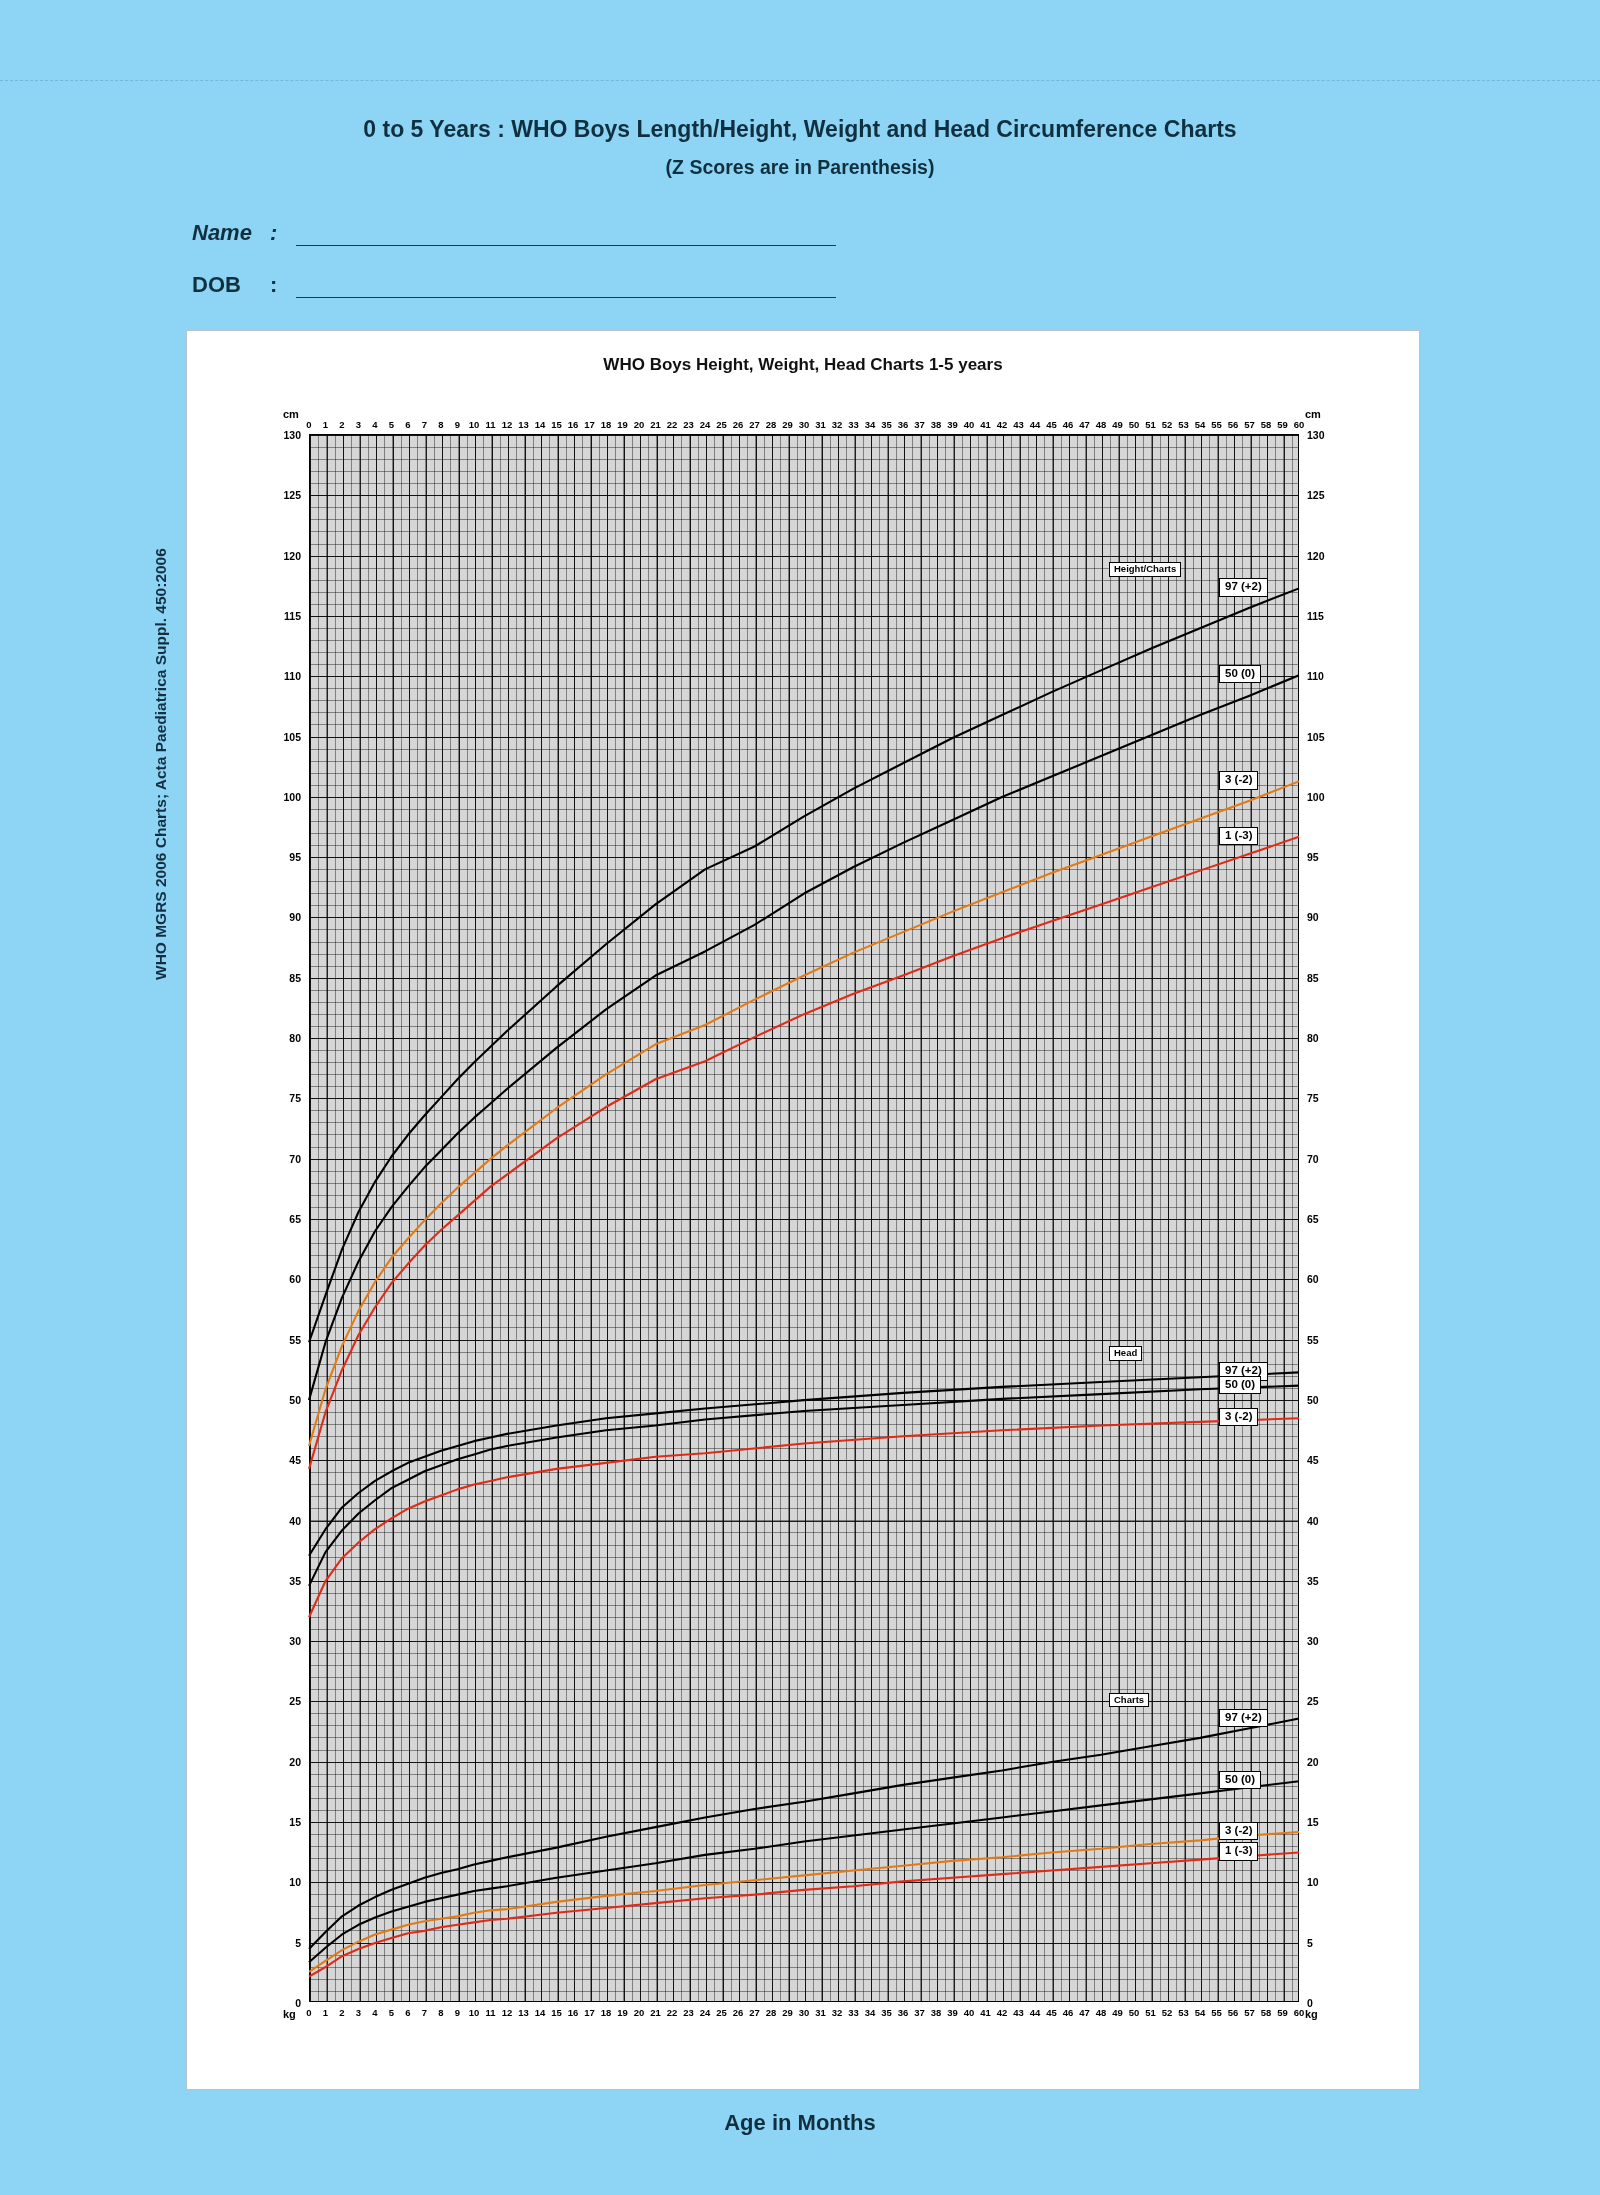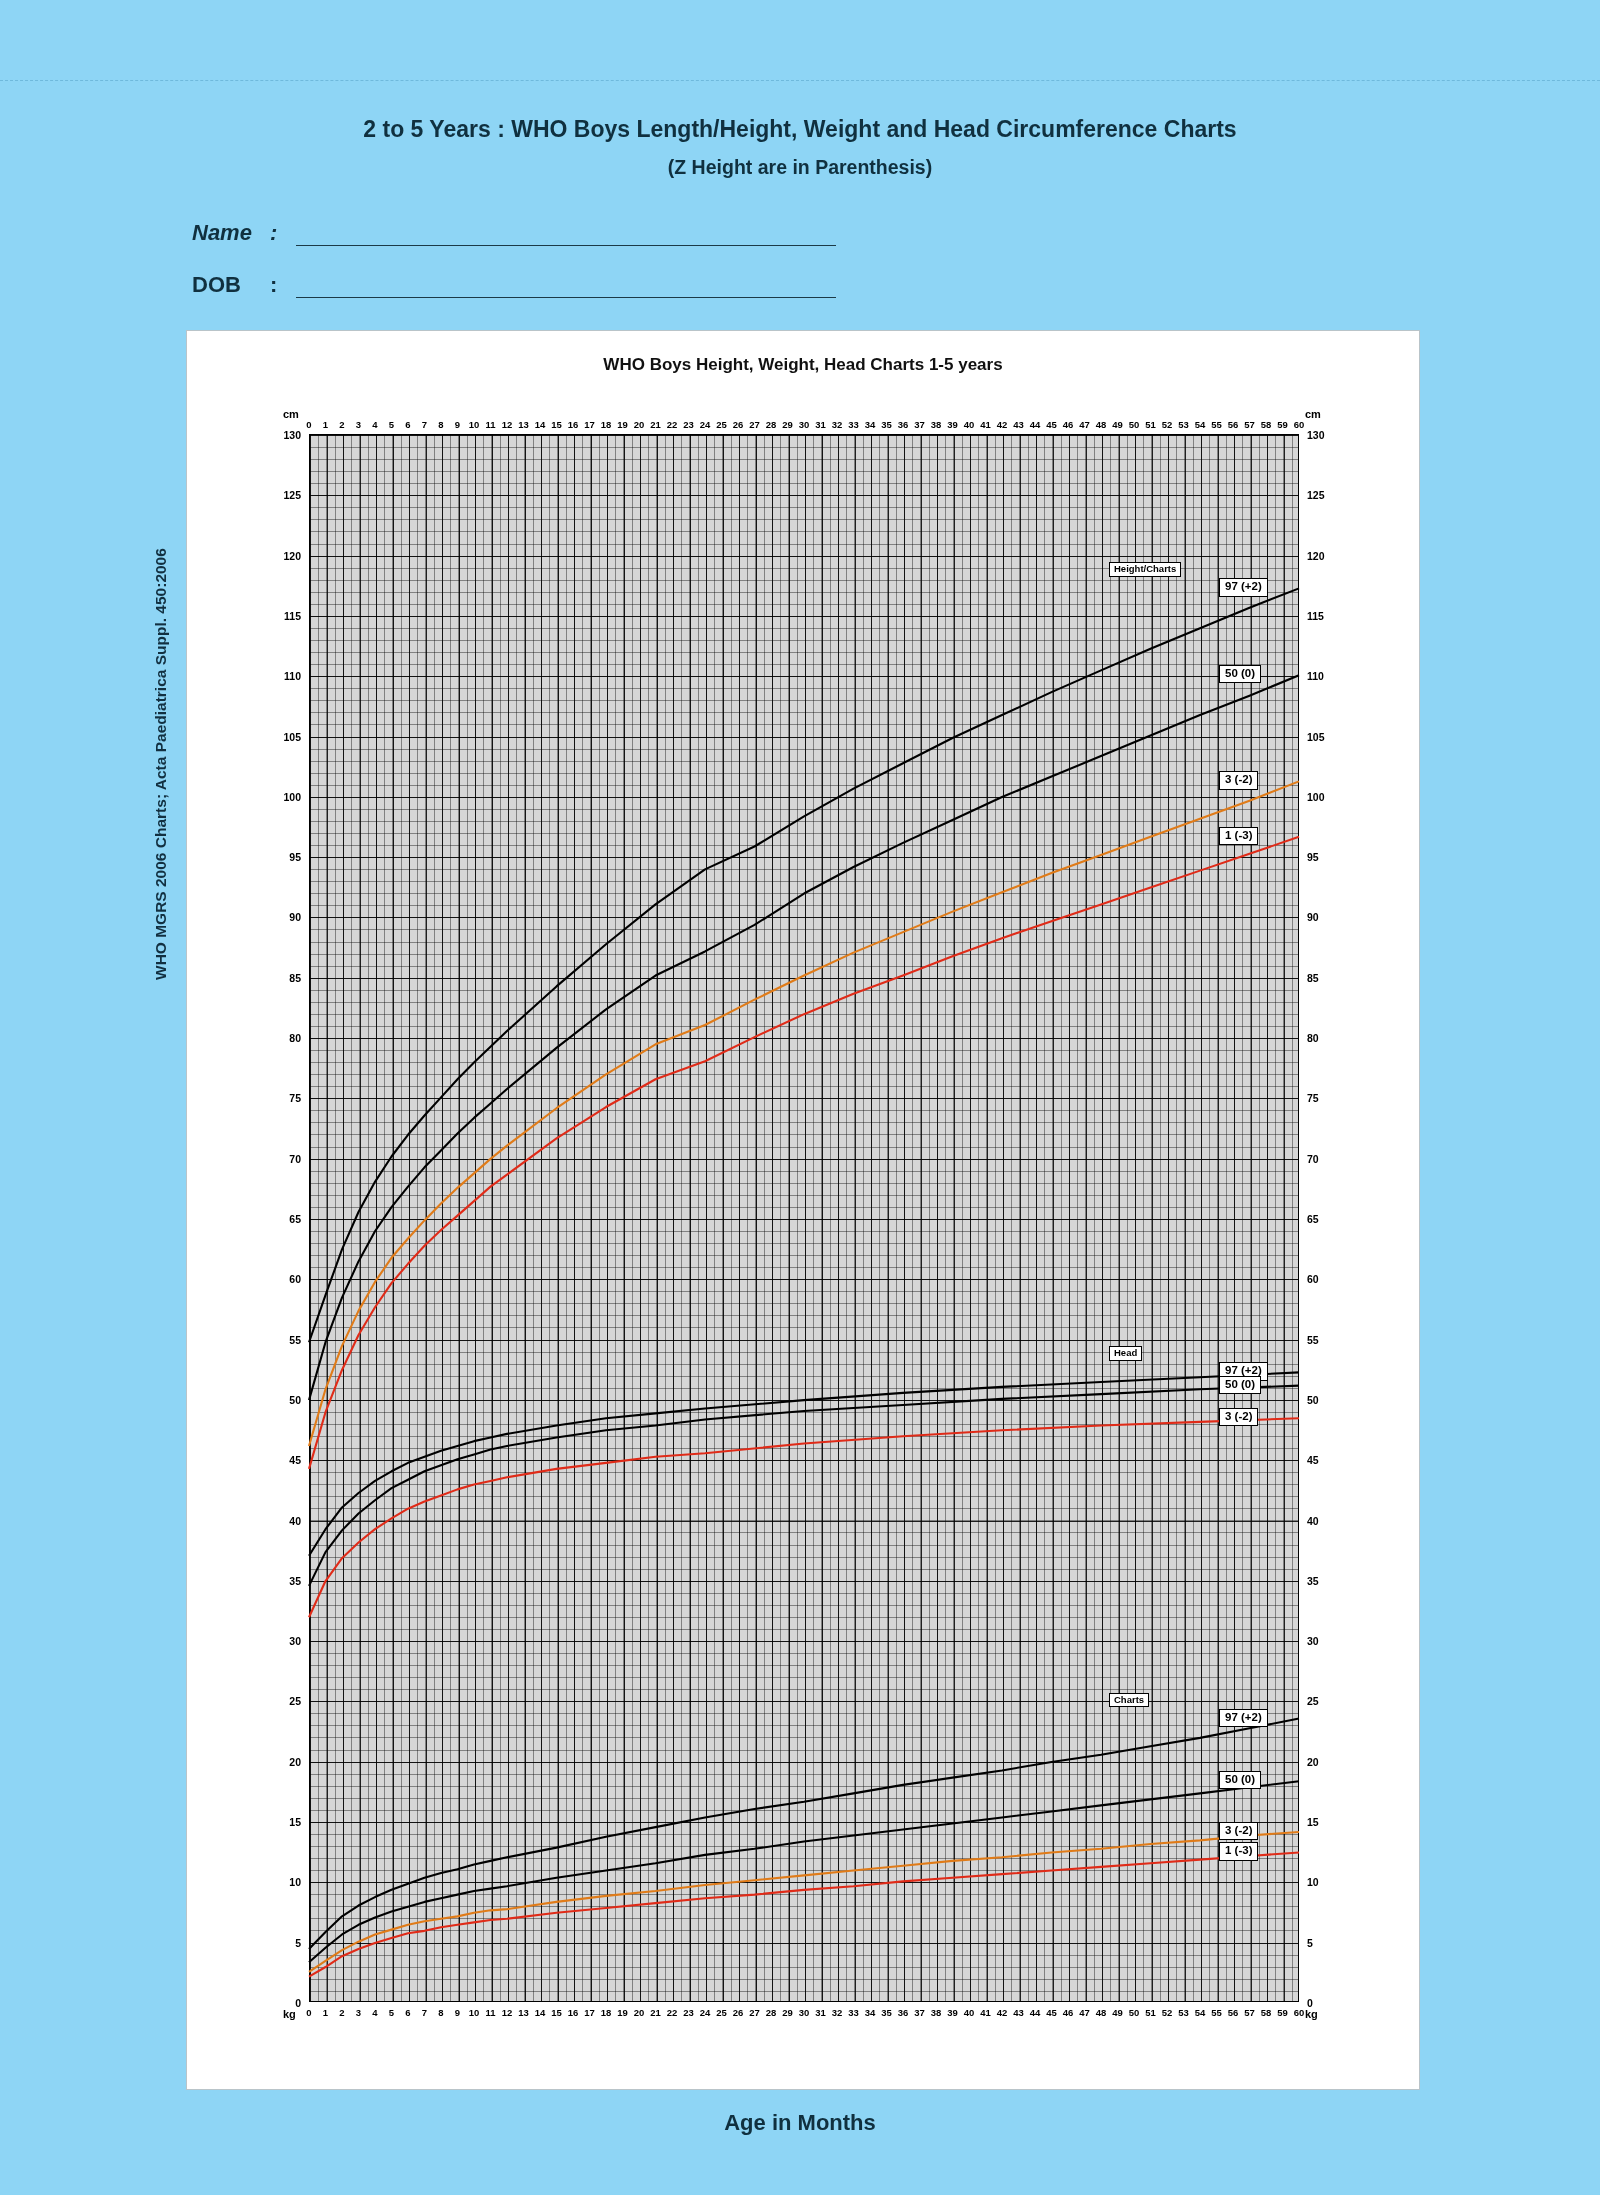--- a/index.html
+++ b/index.html
@@ -186,22 +186,22 @@
     font-weight: bold;
     color: #10303f;
   }
 </style>
 </head>
 <body>
 
 <div class="page">
   <div class="top-dotted"></div>
 
-  <div class="doc-title">2 to 5 Years : WHO Boys Length/Height, Weight and Head Circumference Charts</div>
-  <div class="doc-subtitle">(Z Height are in Parenthesis)</div>
+  <div class="doc-title">0 to 5 Years : WHO Boys Length/Height, Weight and Head Circumference Charts</div>
+  <div class="doc-subtitle">(Z Scores are in Parenthesis)</div>
 
   <div class="field" id="name-field">
     <span class="lbl">Name</span>
     <span class="colon">:</span>
     <span class="rule"></span>
   </div>
 
   <div class="field" id="dob-field">
     <span class="lbl">DOB</span>
     <span class="colon">:</span>

